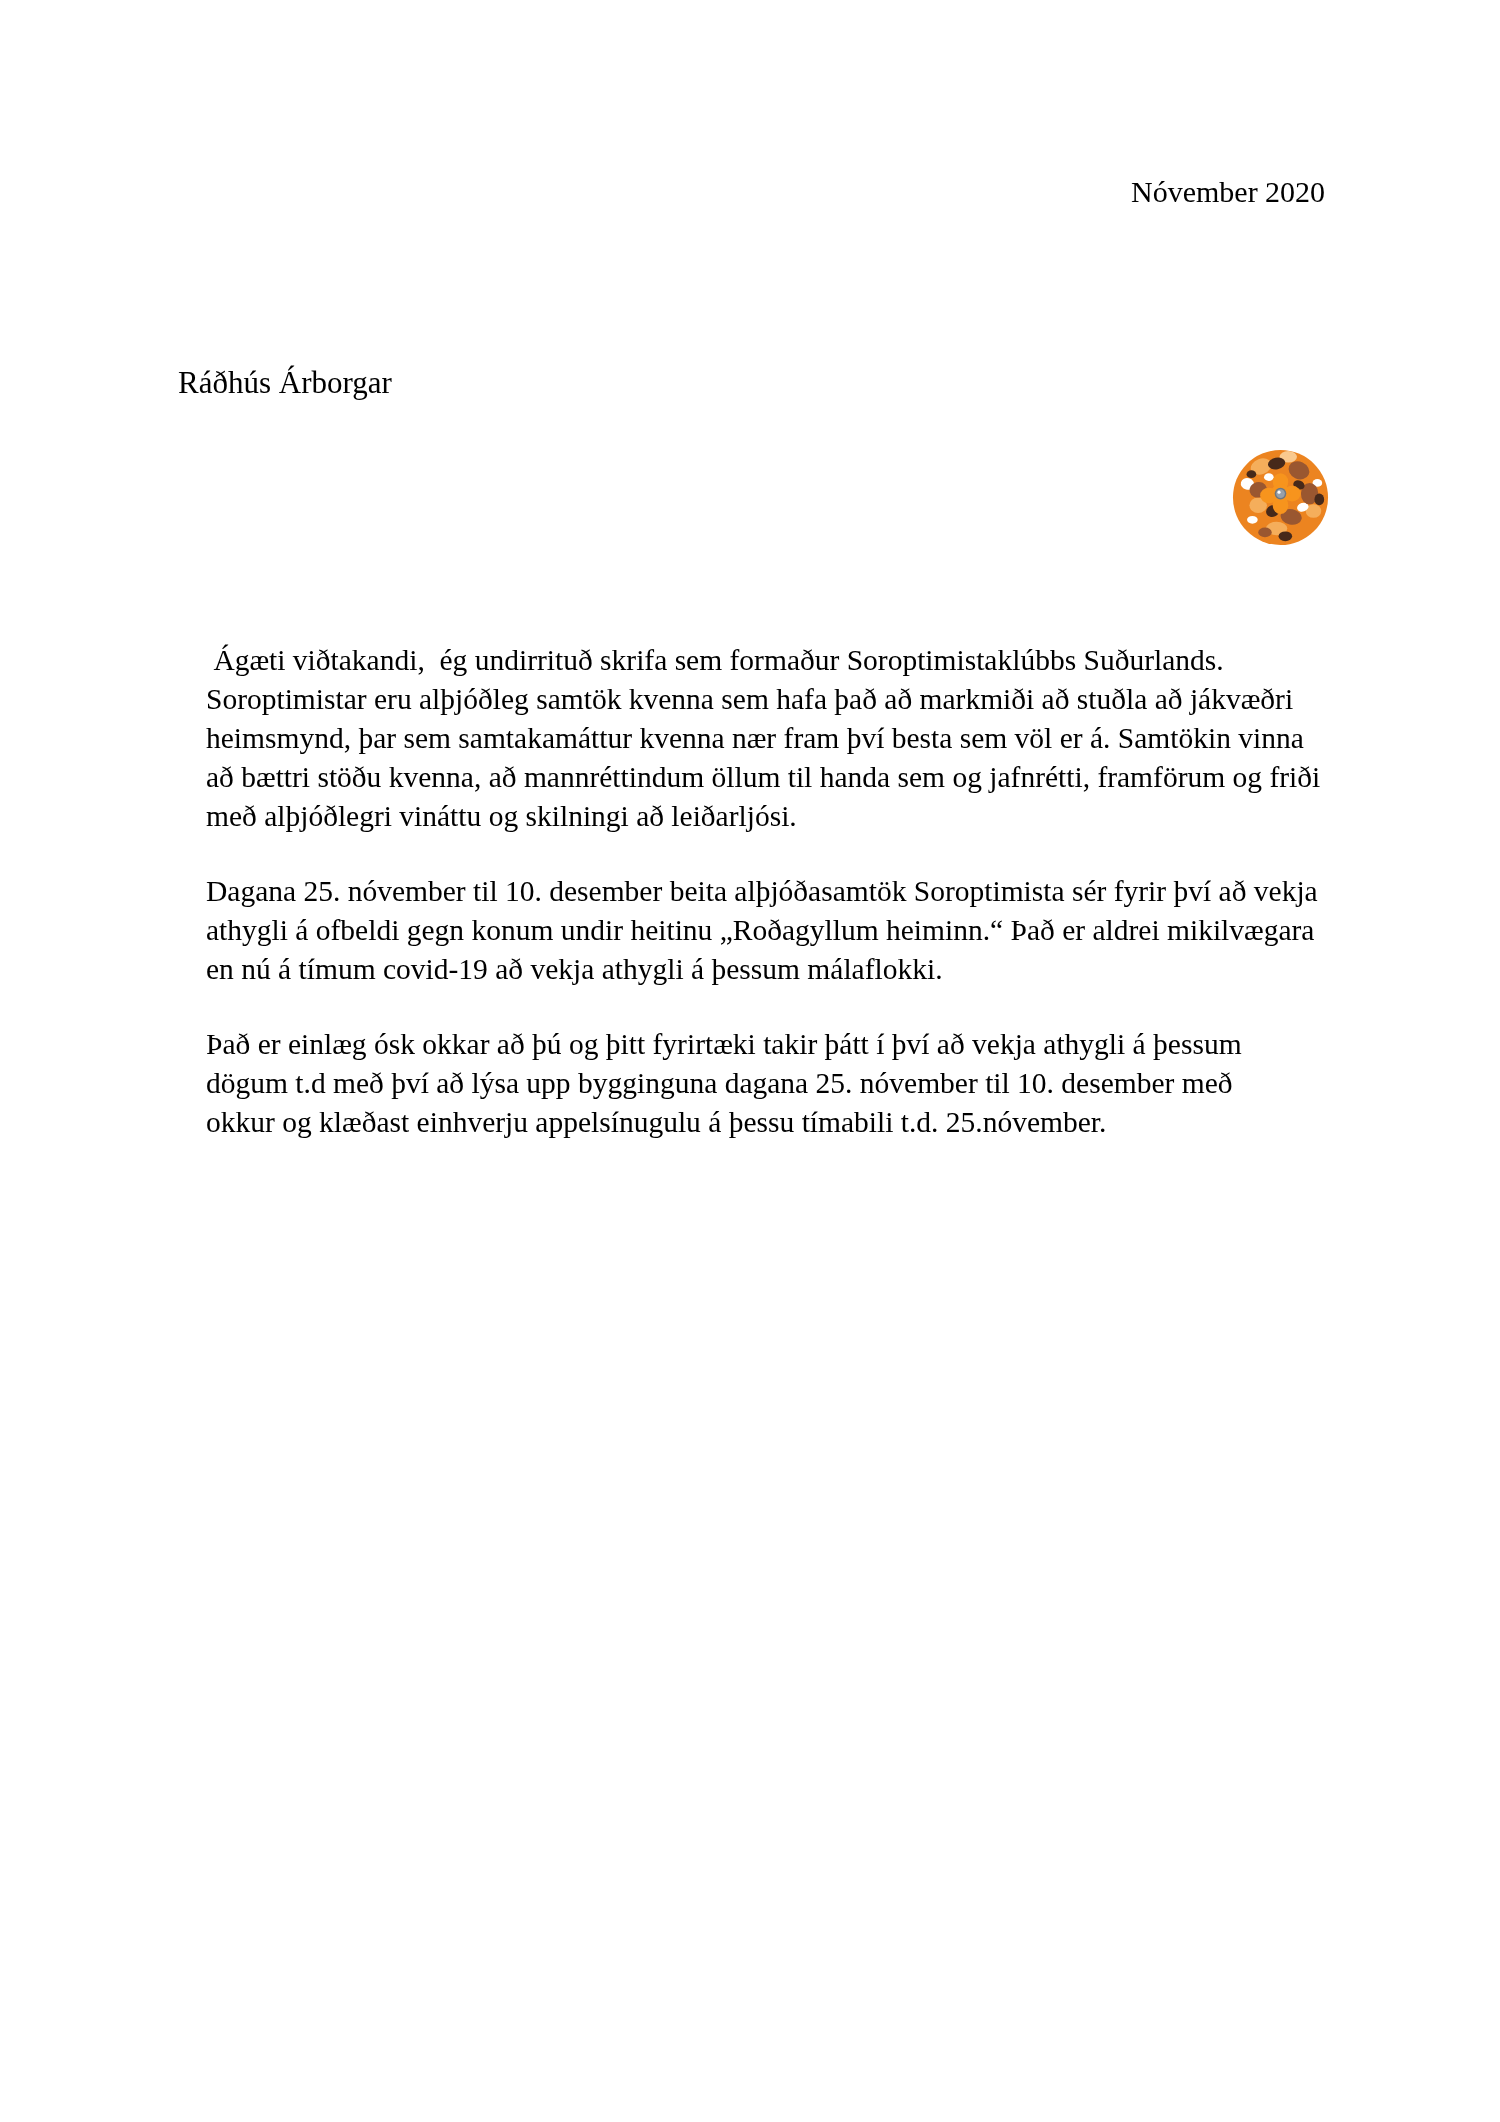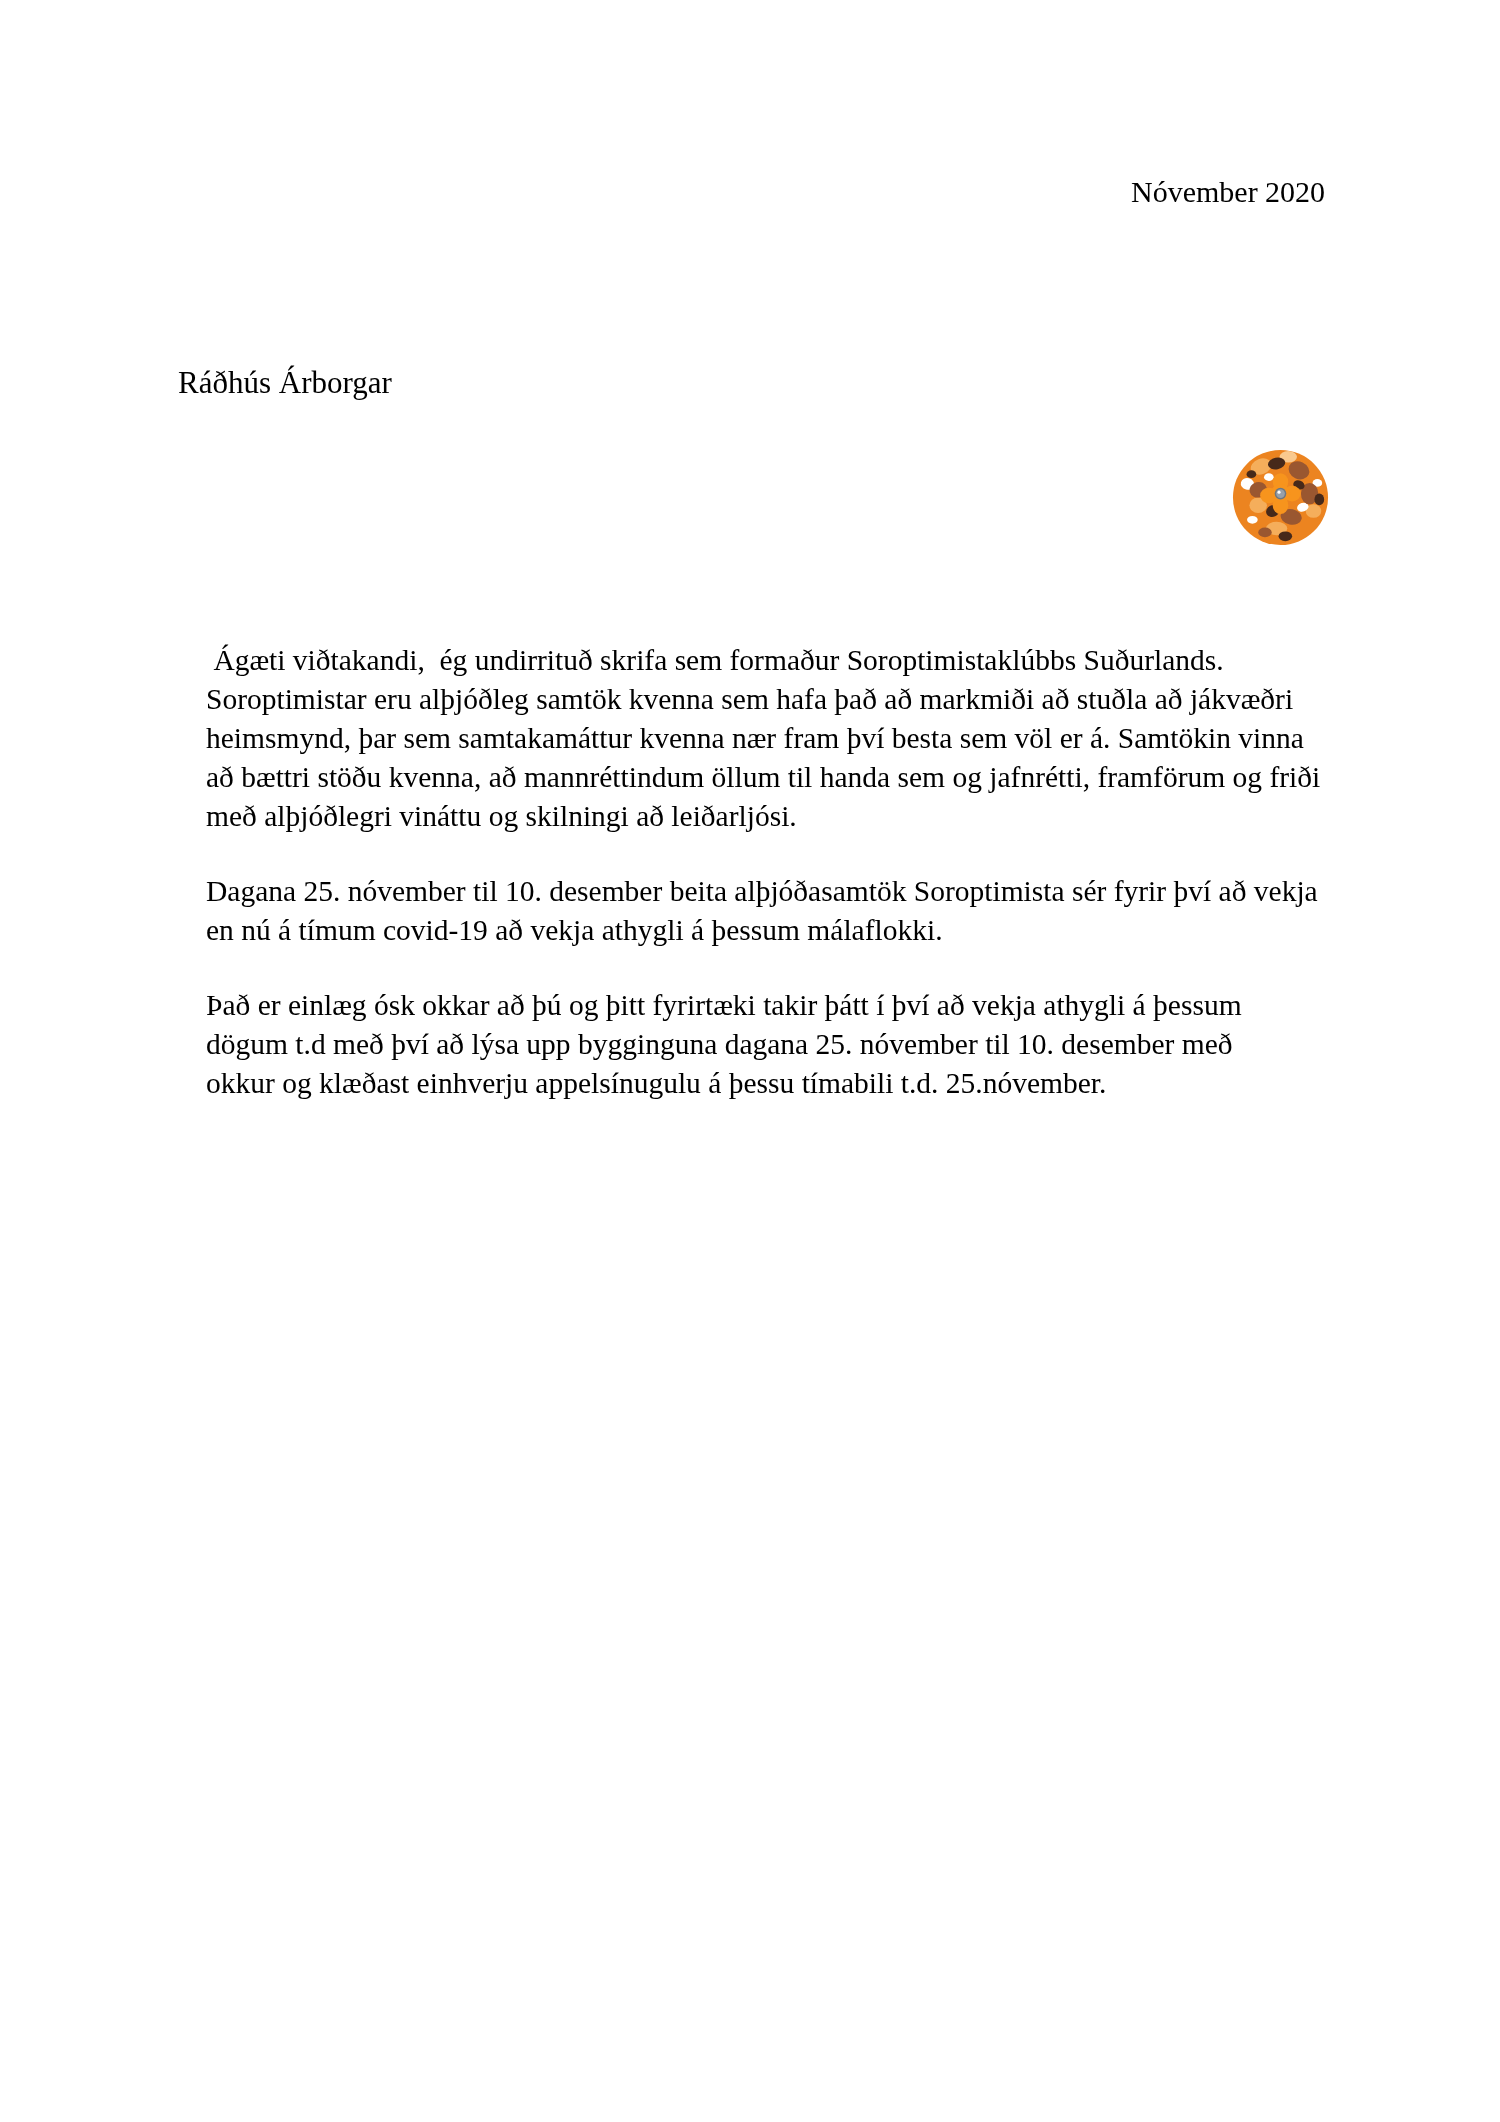--- a/index.html
+++ b/index.html
@@ -114,20 +114,21 @@
     <div class="paragraph">
       <div class="line"> Ágæti viðtakandi,  ég undirrituð skrifa sem formaður Soroptimistaklúbbs Suðurlands.</div>
       <div class="line">Soroptimistar eru alþjóðleg samtök kvenna sem hafa það að markmiði að stuðla að jákvæðri</div>
       <div class="line">heimsmynd, þar sem samtakamáttur kvenna nær fram því besta sem völ er á. Samtökin vinna</div>
       <div class="line">að bættri stöðu kvenna, að mannréttindum öllum til handa sem og jafnrétti, framförum og friði</div>
       <div class="line">með alþjóðlegri vináttu og skilningi að leiðarljósi.</div>
     </div>
 
     <div class="paragraph">
       <div class="line">Dagana 25. nóvember til 10. desember beita alþjóðasamtök Soroptimista sér fyrir því að vekja</div>
+      <div class="line">athygli á ofbeldi gegn konum undir heitinu „Roðagyllum heiminn.“ Það er aldrei mikilvægara</div>
       <div class="line">en nú á tímum covid-19 að vekja athygli á þessum málaflokki.</div>
     </div>
 
     <div class="paragraph">
       <div class="line">Það er einlæg ósk okkar að þú og þitt fyrirtæki takir þátt í því að vekja athygli á þessum</div>
       <div class="line">dögum t.d með því að lýsa upp bygginguna dagana 25. nóvember til 10. desember með</div>
       <div class="line">okkur og klæðast einhverju appelsínugulu á þessu tímabili t.d. 25.nóvember.</div>
     </div>
 
 

